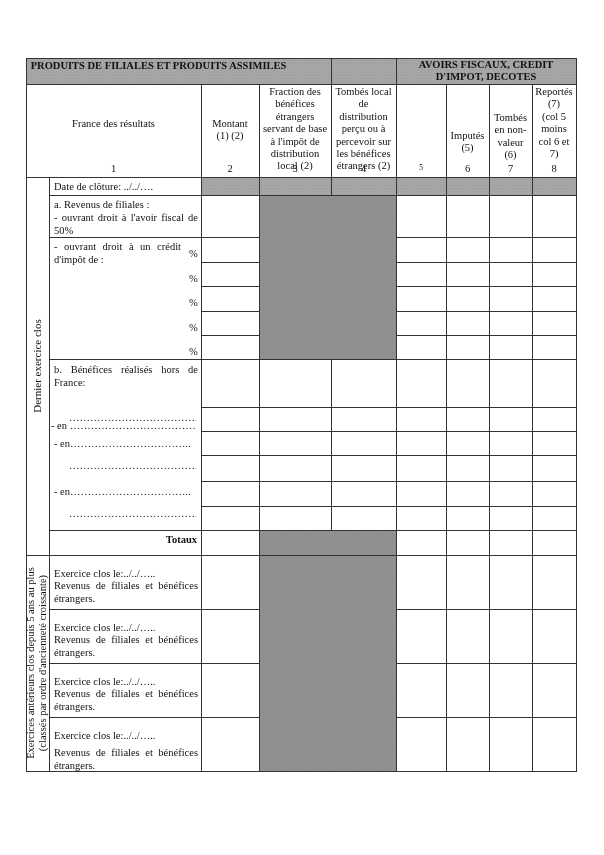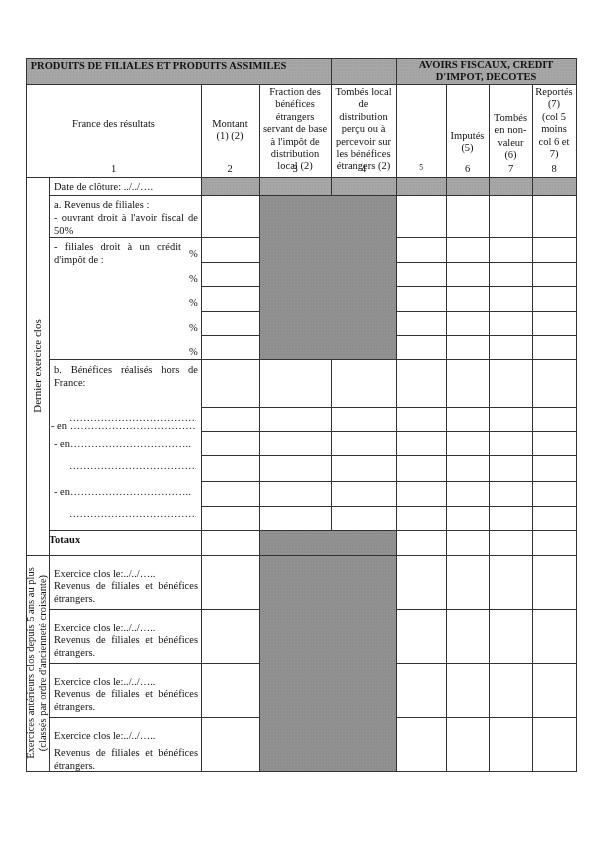--- a/index.html
+++ b/index.html
@@ -96,21 +96,21 @@
     <div class="cell grey" style="left: 259px; top: 177px; width: 73px; height: 19px;"></div>
     <div class="cell grey" style="left: 331px; top: 177px; width: 66px; height: 19px;"></div>
     <div class="cell grey" style="left: 396px; top: 177px; width: 51px; height: 19px;"></div>
     <div class="cell grey" style="left: 446px; top: 177px; width: 44px; height: 19px;"></div>
     <div class="cell grey" style="left: 489px; top: 177px; width: 44px; height: 19px;"></div>
     <div class="cell grey" style="left: 532px; top: 177px; width: 45px; height: 19px;"></div>
     <div class="cell " style="left: 49px; top: 195px; width: 153px; height: 43px;"></div>
     <div class="txt" style="left: 54px; top: 199px; width: 142px; height: 12px;">a. Revenus de filiales :</div>
     <div class="txt just" style="left: 54px; top: 212px; width: 144px; height: 26px;">- ouvrant droit à l'avoir fiscal de 50%</div>
     <div class="cell " style="left: 49px; top: 237px; width: 153px; height: 123px;"></div>
-    <div class="txt just" style="left: 54px; top: 241px; width: 127px; height: 26px;">- filiales droit à un crédit d'impôt de :</div>
+    <div class="txt just" style="left: 54px; top: 241px; width: 127px; height: 26px;">- ouvrant droit à un crédit d'impôt de :</div>
     <div class="pct" style="left: 189px; top: 248px; width: 10px; height: 12px;">%</div>
     <div class="pct" style="left: 189px; top: 273px; width: 10px; height: 12px;">%</div>
     <div class="pct" style="left: 189px; top: 297px; width: 10px; height: 12px;">%</div>
     <div class="pct" style="left: 189px; top: 322px; width: 10px; height: 12px;">%</div>
     <div class="pct" style="left: 189px; top: 346px; width: 10px; height: 12px;">%</div>
     <div class="cell " style="left: 201px; top: 195px; width: 59px; height: 43px;"></div>
     <div class="cell " style="left: 396px; top: 195px; width: 51px; height: 43px;"></div>
     <div class="cell " style="left: 446px; top: 195px; width: 44px; height: 43px;"></div>
     <div class="cell " style="left: 489px; top: 195px; width: 44px; height: 43px;"></div>
     <div class="cell " style="left: 532px; top: 195px; width: 45px; height: 43px;"></div>
@@ -184,21 +184,21 @@
     <div class="cell " style="left: 489px; top: 481px; width: 44px; height: 26px;"></div>
     <div class="cell " style="left: 532px; top: 481px; width: 45px; height: 26px;"></div>
     <div class="cell " style="left: 201px; top: 506px; width: 59px; height: 25px;"></div>
     <div class="cell " style="left: 259px; top: 506px; width: 73px; height: 25px;"></div>
     <div class="cell " style="left: 331px; top: 506px; width: 66px; height: 25px;"></div>
     <div class="cell " style="left: 396px; top: 506px; width: 51px; height: 25px;"></div>
     <div class="cell " style="left: 446px; top: 506px; width: 44px; height: 25px;"></div>
     <div class="cell " style="left: 489px; top: 506px; width: 44px; height: 25px;"></div>
     <div class="cell " style="left: 532px; top: 506px; width: 45px; height: 25px;"></div>
     <div class="cell " style="left: 49px; top: 530px; width: 153px; height: 26px;"></div>
-    <div class="txt" style="left: 49px; top: 534px; width: 148px; height: 12px; font-weight: bold;">Totaux</div>
+    <div class="txt" style="left: 49px; top: 534px; width: 148px; height: 12px; text-align: right; font-weight: bold;">Totaux</div>
     <div class="cell " style="left: 201px; top: 530px; width: 59px; height: 26px;"></div>
     <div class="cell dark" style="left: 259px; top: 530px; width: 138px; height: 26px;"></div>
     <div class="cell " style="left: 396px; top: 530px; width: 51px; height: 26px;"></div>
     <div class="cell " style="left: 446px; top: 530px; width: 44px; height: 26px;"></div>
     <div class="cell " style="left: 489px; top: 530px; width: 44px; height: 26px;"></div>
     <div class="cell " style="left: 532px; top: 530px; width: 45px; height: 26px;"></div>
     <div class="cell " style="left: 26px; top: 555px; width: 24px; height: 217px;"></div>
     <div class="vert" style="left: -70.5px; top: 650px; width: 216px; height: 26px; transform: rotate(-90deg); font-size: 10.5px;">
       <div>Exercices antérieurs clos depuis 5 ans au plus</div>
       <div>(classés par ordre d'ancienneté croissante)</div>

